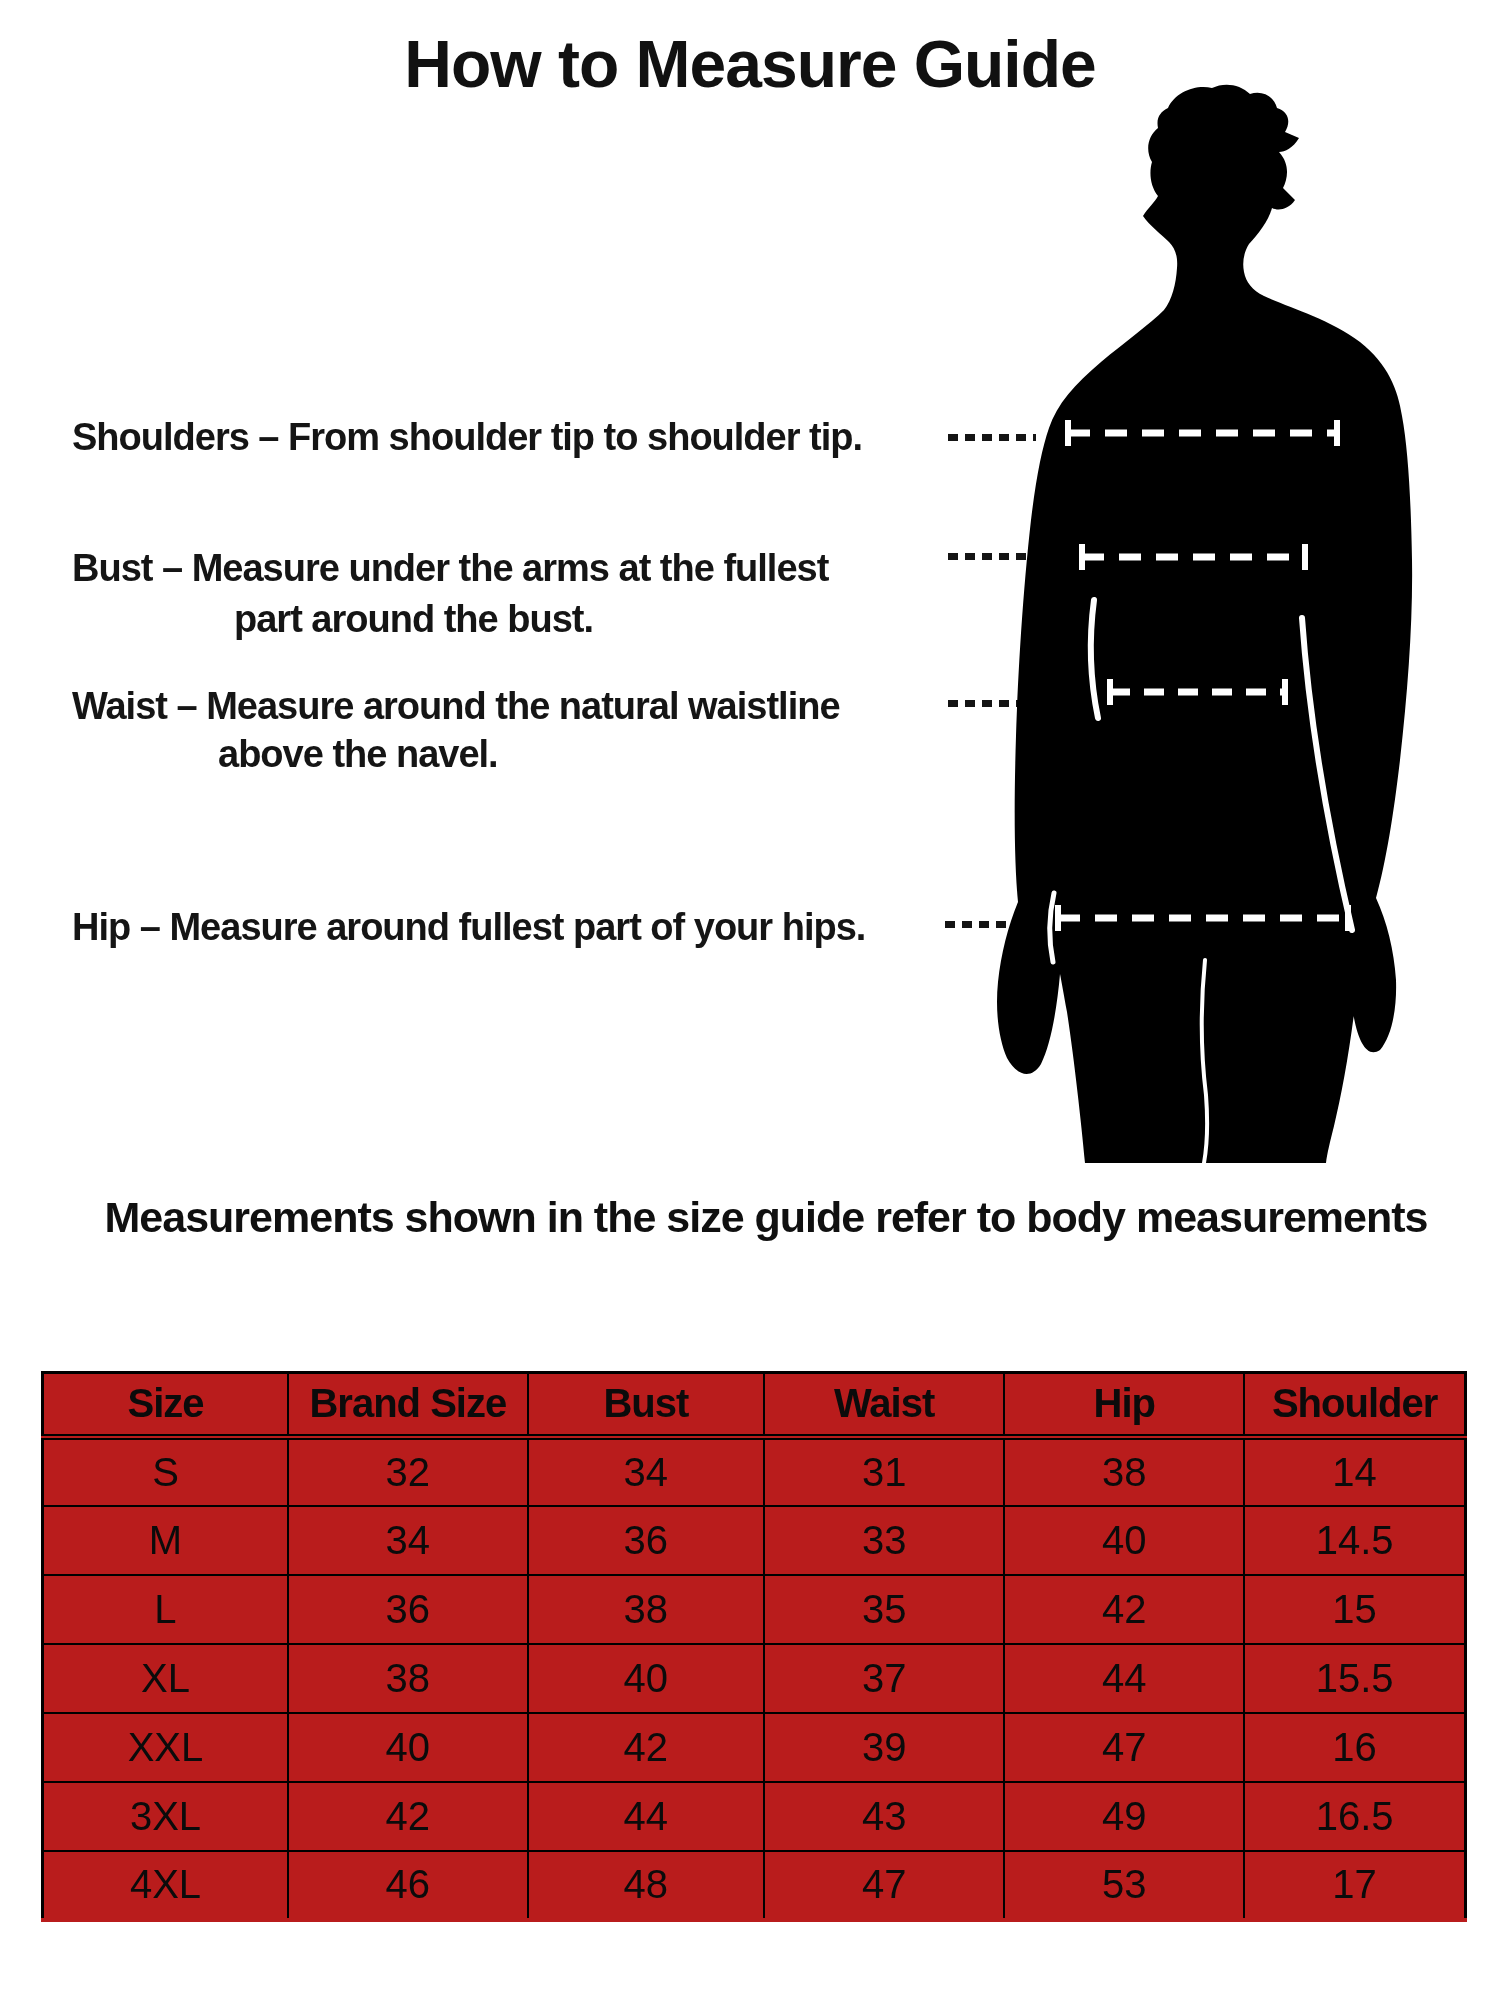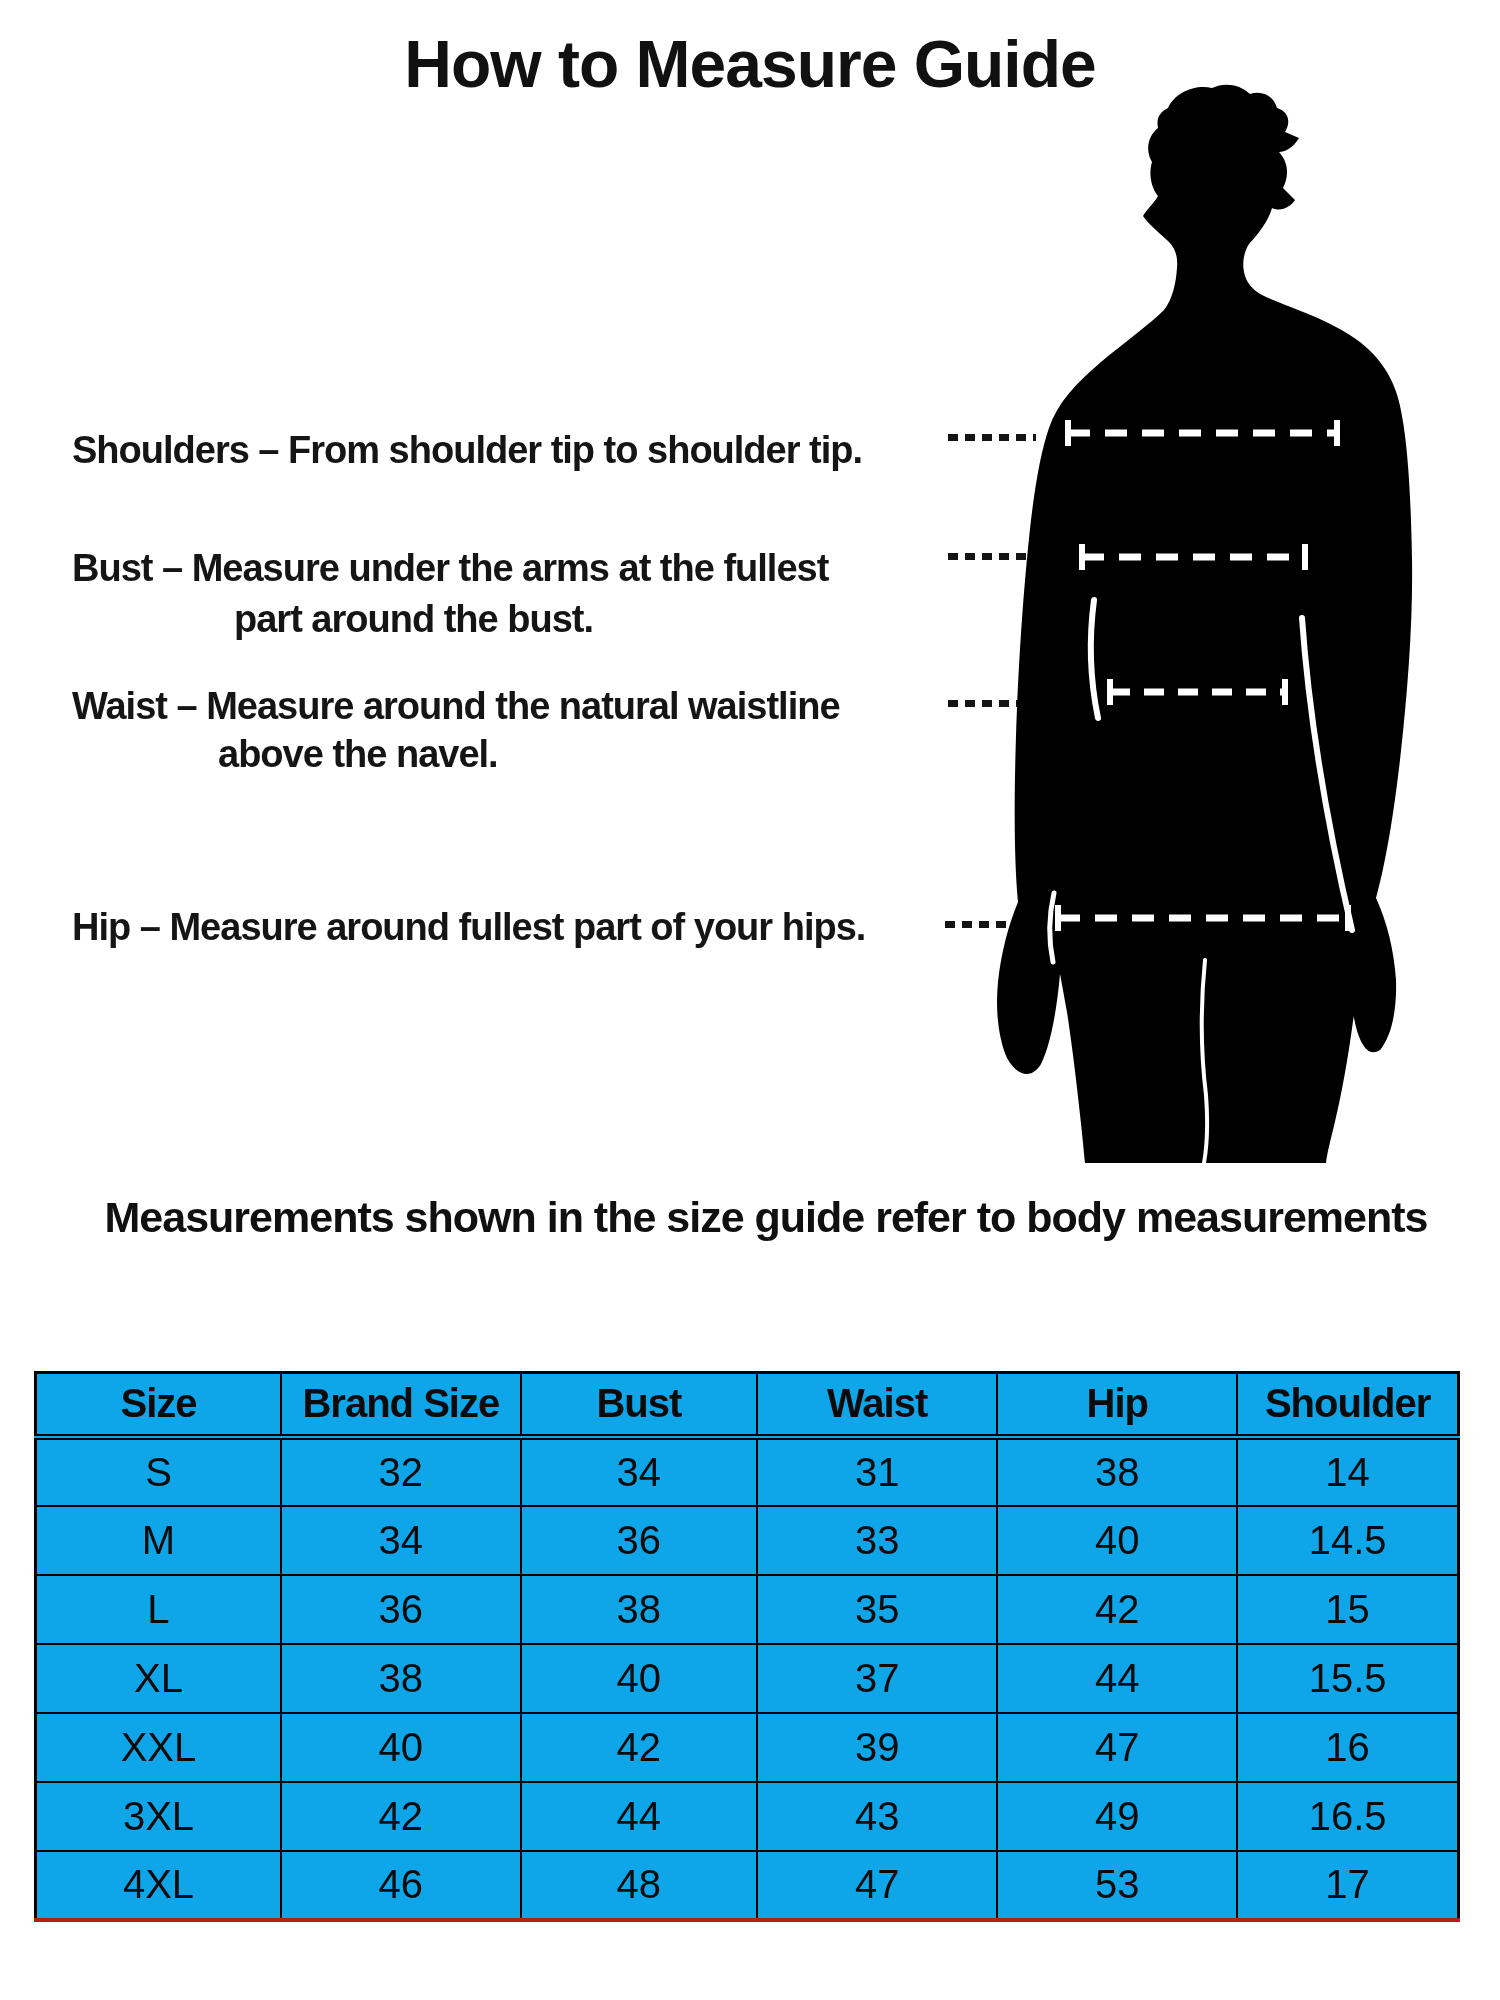--- a/index.html
+++ b/index.html
@@ -29,25 +29,25 @@
     background:repeating-linear-gradient(90deg,#141414 0 10px,transparent 10px 17px);
   }
   .silhouette-wrap{position:absolute;left:950px;top:83px;width:470px;height:1082px;}
   .note{
     position:absolute;left:16px;top:1193px;width:100%;
     text-align:center;
     font-size:43px;font-weight:bold;letter-spacing:-1px;
     color:#101010;
   }
   table.size-table{
-    position:absolute;left:34px;top:1371px;
+    position:absolute;left:41px;top:1371px;
     width:1426px;height:548px;
     border-collapse:collapse;
     table-layout:fixed;
-    background:#0ea5e9;
+    background:#b91c1c;
   }
   table.size-table th,
   table.size-table td{
     border:2px solid #000;
     text-align:center;vertical-align:middle;
     padding:0;
     overflow:hidden;
   }
   table.size-table{border:3px solid #000;}
   table.size-table thead tr{height:64px;}
@@ -61,21 +61,21 @@
   }
   table.size-table tbody tr:last-child td{border-bottom:4px solid #b91c1c;}
 </style>
 </head>
 <body>
 
 <div class="page">
 
   <div class="title">How to Measure Guide</div>
 
-  <div class="label-line" style="left:72px;top:429px;">Shoulders – From shoulder tip to shoulder tip.</div>
+  <div class="label-line" style="left:72px;top:416px;">Shoulders – From shoulder tip to shoulder tip.</div>
 
   <div class="label-line" style="left:72px;top:547px;">Bust – Measure under the arms at the fullest</div>
   <div class="label-line" style="left:234px;top:598px;">part around the bust.</div>
 
   <div class="label-line" style="left:72px;top:685px;">Waist – Measure around the natural waistline</div>
   <div class="label-line" style="left:218px;top:733px;text-align:center;">above the navel.</div>
 
   <div class="label-line" style="left:72px;top:906px;">Hip – Measure around fullest part of your hips.</div>
 
   <div class="leader" style="left:948px;top:434px;width:88px;"></div>

